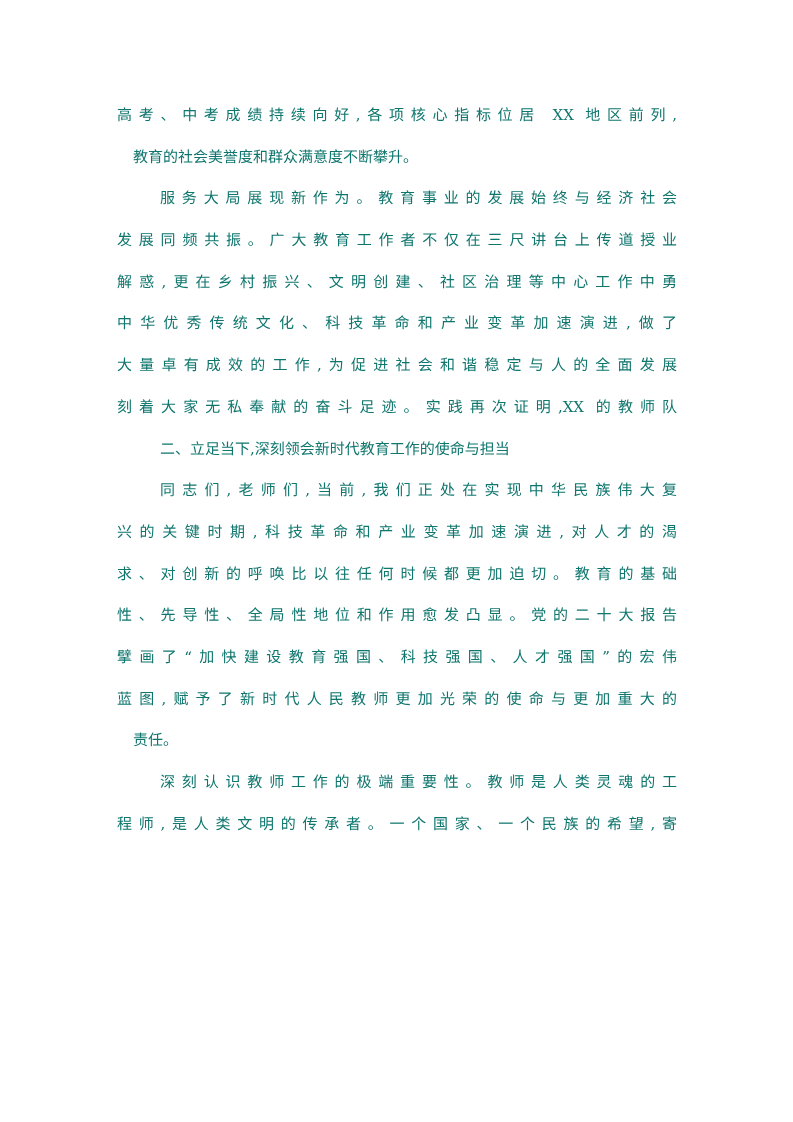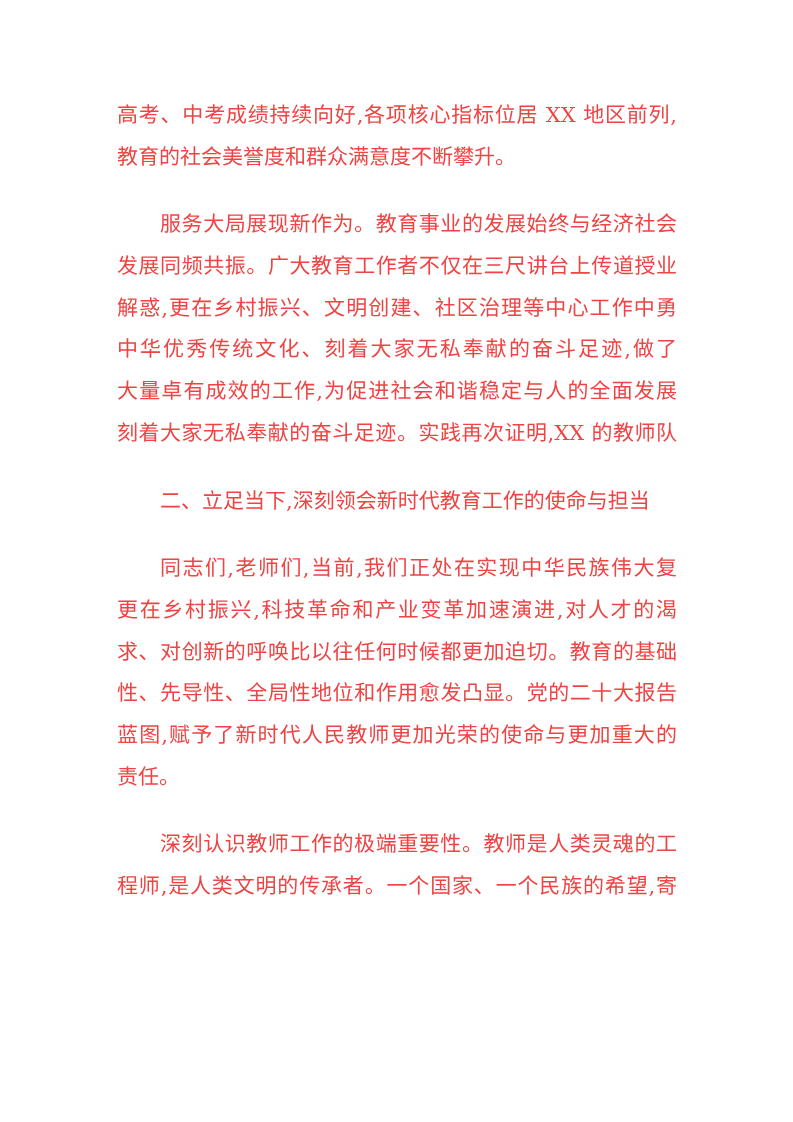--- a/index.html
+++ b/index.html
@@ -13,59 +13,60 @@
     height: 1122px;
     background: #ffffff;
     overflow: hidden;
   }
   .content {
     position: absolute;
     left: 117px;
     top: 95px;
     width: 560px;
     font-family: "DejaVu Serif", "Liberation Serif", serif;
-    font-size: 21px;
-    color: #ef4444;
+    font-size: 15px;
+    color: #0f766e;
     -webkit-font-smoothing: antialiased;
   }
   .line {
     height: 41.7px;
     line-height: 41.7px;
     text-align: justify;
     text-align-last: justify;
     text-justify: inter-character;
     overflow: hidden;
   }
   .line.para-end {
     text-align-last: left;
+    margin-left: 16px;
   }
   .line.indent {
     text-indent: 43px;
-    margin-top: 26px;
   }
   .line.heading {
     text-align-last: left;
   }
 </style>
 </head>
 <body>
 
 <div class="page">
   <div class="content">
     <div class="line">高考、中考成绩持续向好,各项核心指标位居 XX 地区前列,</div>
     <div class="line para-end">教育的社会美誉度和群众满意度不断攀升。</div>
     <div class="line indent">服务大局展现新作为。教育事业的发展始终与经济社会</div>
     <div class="line">发展同频共振。广大教育工作者不仅在三尺讲台上传道授业</div>
     <div class="line">解惑,更在乡村振兴、文明创建、社区治理等中心工作中勇</div>
-    <div class="line">中华优秀传统文化、刻着大家无私奉献的奋斗足迹,做了</div>
+    <div class="line">中华优秀传统文化、科技革命和产业变革加速演进,做了</div>
     <div class="line">大量卓有成效的工作,为促进社会和谐稳定与人的全面发展</div>
     <div class="line">刻着大家无私奉献的奋斗足迹。实践再次证明,XX 的教师队</div>
     <div class="line indent heading">二、立足当下,深刻领会新时代教育工作的使命与担当</div>
     <div class="line indent">同志们,老师们,当前,我们正处在实现中华民族伟大复</div>
-    <div class="line">更在乡村振兴,科技革命和产业变革加速演进,对人才的渴</div>
+    <div class="line">兴的关键时期,科技革命和产业变革加速演进,对人才的渴</div>
     <div class="line">求、对创新的呼唤比以往任何时候都更加迫切。教育的基础</div>
     <div class="line">性、先导性、全局性地位和作用愈发凸显。党的二十大报告</div>
+    <div class="line">擘画了“加快建设教育强国、科技强国、人才强国”的宏伟</div>
     <div class="line">蓝图,赋予了新时代人民教师更加光荣的使命与更加重大的</div>
     <div class="line para-end">责任。</div>
     <div class="line indent">深刻认识教师工作的极端重要性。教师是人类灵魂的工</div>
     <div class="line">程师,是人类文明的传承者。一个国家、一个民族的希望,寄</div>
   </div>
 </div>
 
 </body></html>

